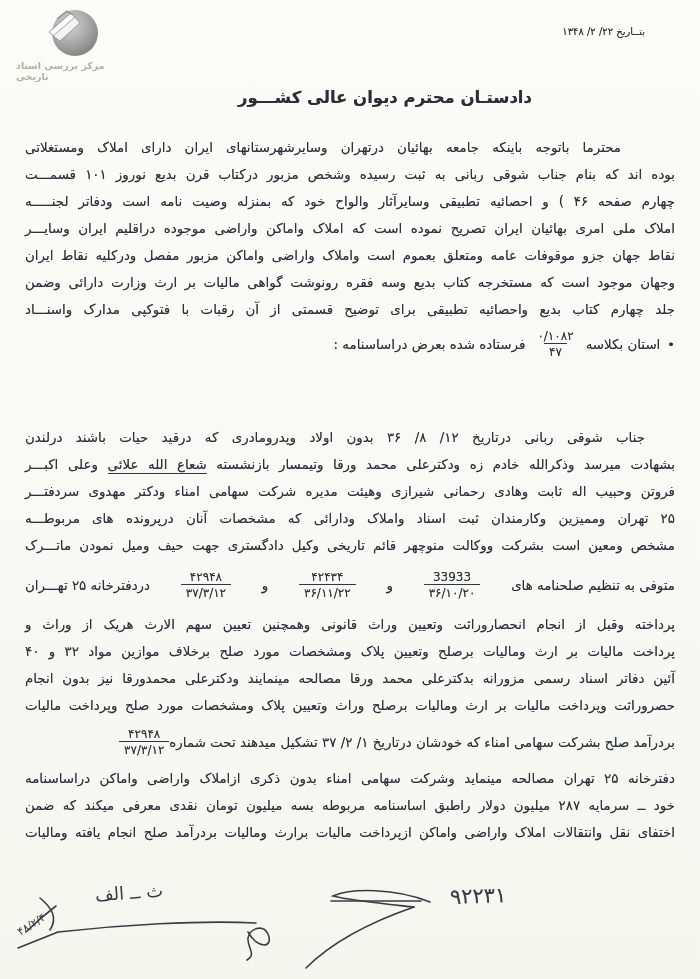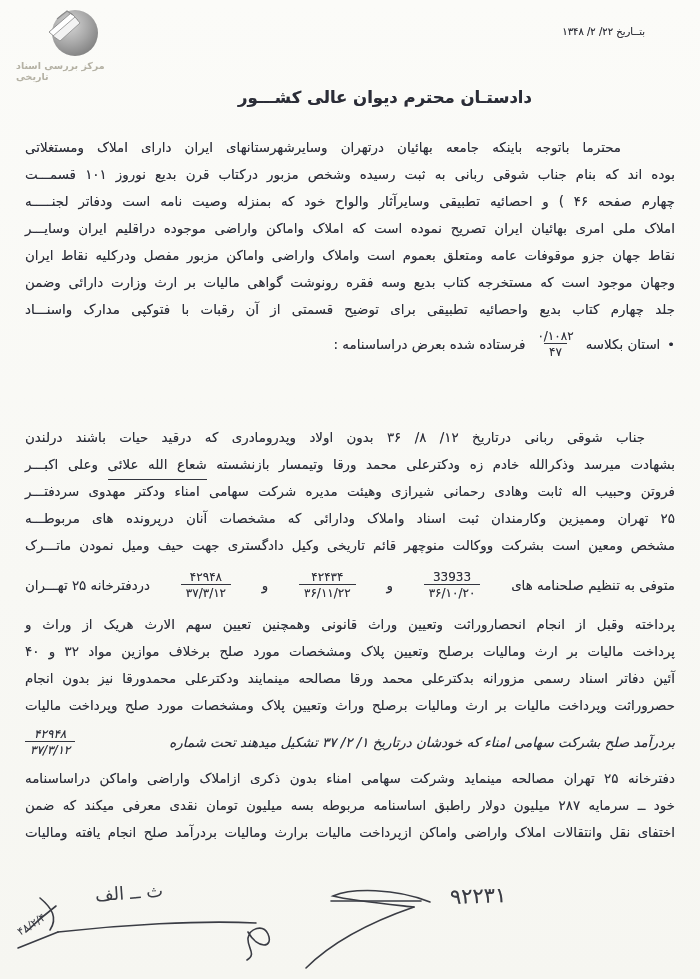--- a/index.html
+++ b/index.html
@@ -13,25 +13,25 @@
   .date-line{position:absolute;right:55px;top:26px;font-size:10px;color:#2e3039;text-shadow:0 0 .6px rgba(46,48,57,.55);}
   .addressee{position:absolute;right:168px;top:88px;font-size:16.5px;font-weight:bold;color:#2b2d37;text-shadow:0 0 .5px rgba(43,45,55,.5);}
   
   .body-block{position:absolute;top:134px;right:25px;width:650px;color:#2d2f3a;}
   .doc-line{height:27px;line-height:27px;font-size:13.4px;text-align:justify;text-align-last:justify;white-space:nowrap;text-shadow:0 0 .6px rgba(45,47,58,.5);}
   .doc-line.indent{padding-right:54px;width:596px;}
   .doc-line.indent2{padding-right:30px;width:620px;margin-top:43px;}
   .flex-line{display:flex;align-items:center;font-size:13.4px;color:#2d2f3a;text-shadow:0 0 .6px rgba(45,47,58,.5);}
   .flex-line.right{justify-content:flex-start;gap:7px;height:42px;}
   .flex-line.spread{justify-content:space-between;height:52px;}
-  .flex-line.tail{justify-content:space-between;height:46px;font-style:italic;}
+  .flex-line.tail{justify-content:flex-start;height:46px;}
   .frac{display:flex;flex-direction:column;align-items:center;font-size:12px;line-height:1.2;direction:rtl;}
   .frac .num{padding:0 5px;}
   .frac .den{border-top:1.4px solid #33353f;padding:1px 5px 0 5px;}
-  .u-line{border-bottom:1.2px solid #33353f;padding-bottom:7px;}
+  .u-line{border-bottom:1.2px solid #33353f;padding-bottom:1px;}
   .bullet{font-size:13px;}
   .gap{height:16px;}
   
   .footer-svg{position:absolute;left:0;top:870px;width:700px;height:109px;}
   .ref-number{position:absolute;left:450px;top:884px;font-size:21px;letter-spacing:7px;color:#3a3c44;transform:rotate(-2deg);text-shadow:0 0 .5px rgba(58,60,68,.5);}
   .annot-text{position:absolute;left:95px;top:882px;font-size:18px;color:#3a3c44;transform:rotate(-4deg);letter-spacing:2px;}
   .annot-date{position:absolute;left:16px;top:918px;font-size:11px;color:#3a3c44;transform:rotate(-32deg);}
 </style>
 </head>
 <body>

